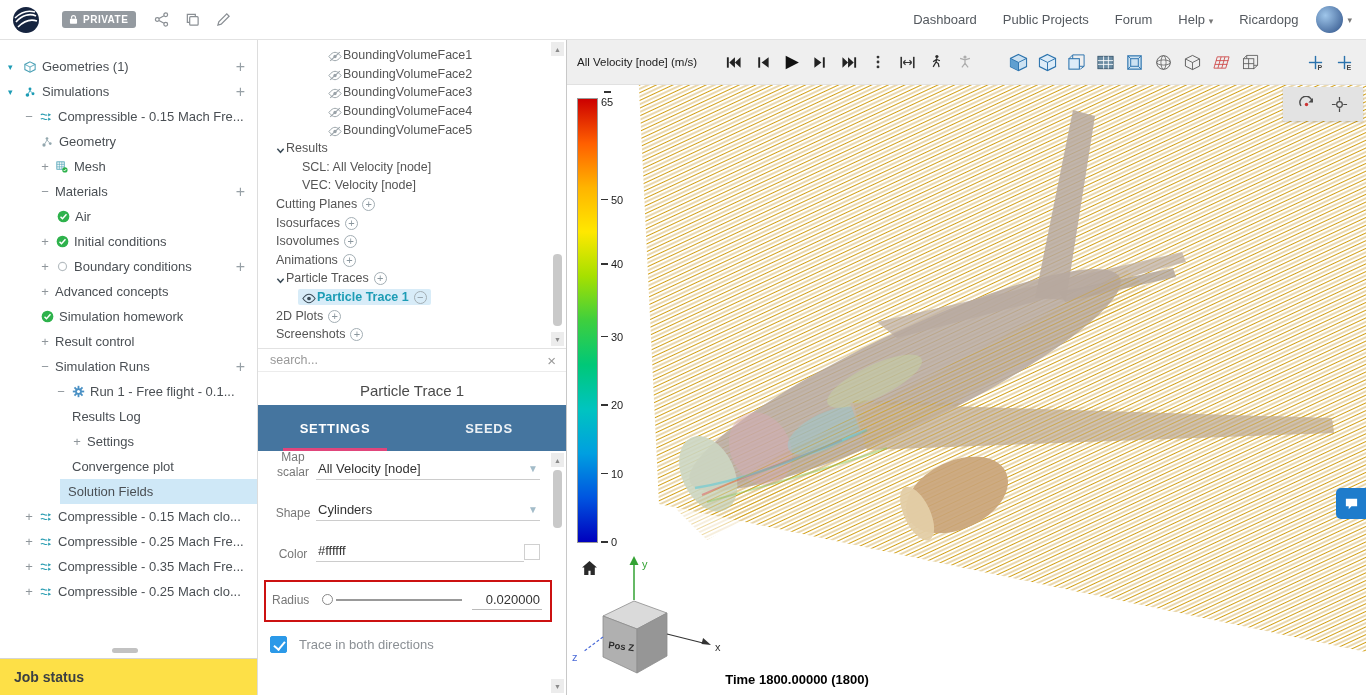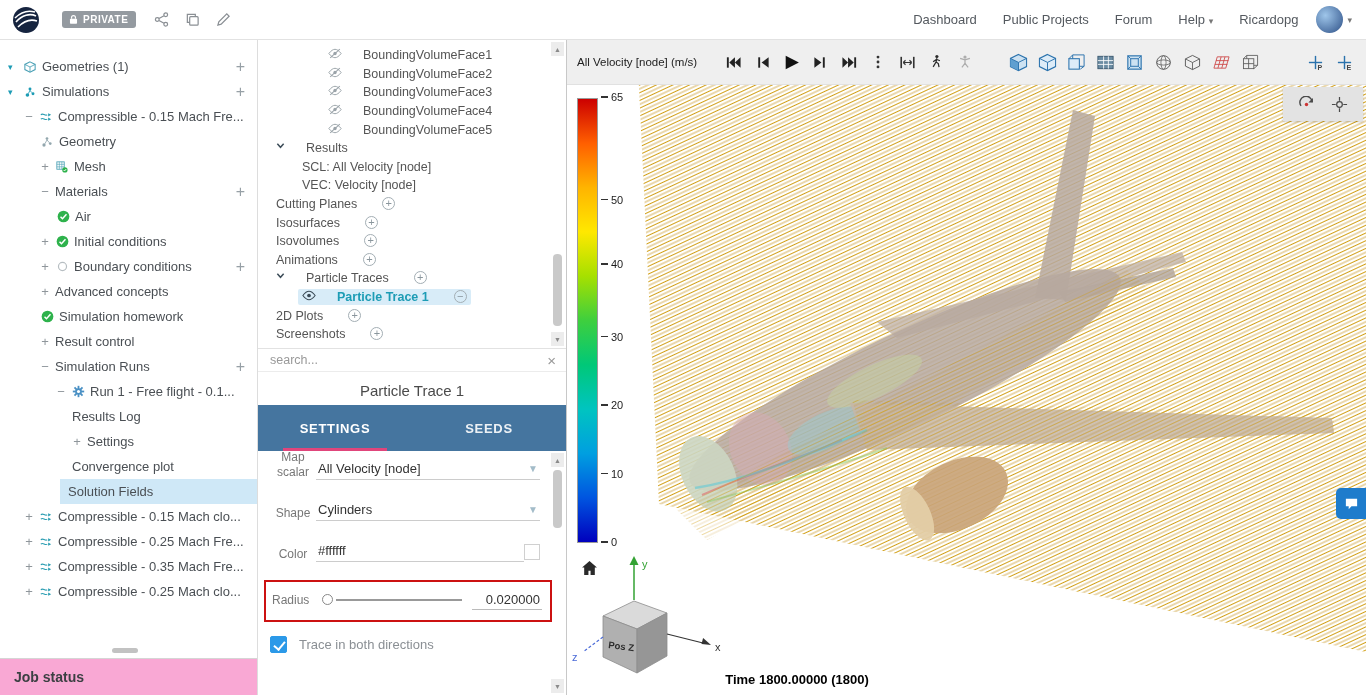--- a/index.html
+++ b/index.html
@@ -27,30 +27,30 @@
   .sidebar{position:absolute;left:0;top:40px;bottom:0;width:258px;background:#fff;border-right:1px solid #ddd;z-index:10;}
   .stree{margin-top:14px;}
   .srow{display:flex;align-items:center;height:25px;padding-right:8px;gap:5px;color:#4a4f54;white-space:nowrap;overflow:hidden;}
   .srow.sel{background:var(--selection-blue);}
   .schev{color:var(--accent-teal);font-size:9px;width:10px;}
   .sexp{color:#8f969b;width:10px;text-align:center;font-size:13px;line-height:1;}
   .sicon{display:flex;width:14px;justify-content:center;}
   .slabel{overflow:hidden;text-overflow:ellipsis;}
   .splus{margin-left:auto;color:#97a0a6;font-size:16px;line-height:1;padding:0 4px;}
   .hscroll{position:absolute;left:112px;bottom:42px;width:26px;height:5px;border-radius:3px;background:#c2c2c2;}
-  .jobstatus{position:absolute;left:0;right:0;bottom:0;height:37px;background:#f9a8d4;border-top:1px solid #d5d5d5;
+  .jobstatus{position:absolute;left:0;right:0;bottom:0;height:37px;background:#fde047;border-top:1px solid #d5d5d5;
              display:flex;align-items:center;padding-left:14px;font-size:14px;font-weight:bold;color:#3c4043;}
 
   
   .middle{position:absolute;left:258px;top:40px;bottom:0;width:309px;background:#fff;border-right:1px solid #c8c8c8;
           display:flex;flex-direction:column;z-index:10;}
   .ptree-wrap{position:relative;height:308px;overflow:hidden;}
   .ptree{padding-top:6px;}
   .prow{display:flex;align-items:center;height:18.6px;font-size:12.5px;color:#555;white-space:nowrap;}
-  .pc{display:inline-flex;align-items:flex-start;gap:21px;padding:1px 4px;border-radius:2px;}
+  .pc{display:inline-flex;align-items:flex-end;gap:1px;padding:1px 4px;border-radius:2px;}
   .pc.psel{background:#d8ecf8;}
   .psel .plabel{color:var(--accent-teal);font-weight:bold;}
   .pchev{display:flex;}
   .picon{display:flex;}
   .pcirc{width:13px;height:13px;border:1px solid #a3aeb4;border-radius:50%;color:#8a969d;font-size:11px;
          line-height:11px;text-align:center;margin-left:4px;}
   .vscroll{position:absolute;top:2px;right:2px;bottom:2px;width:13px;}
   .varrow{position:absolute;left:0;width:13px;height:14px;background:#ececec;color:#8a8a8a;font-size:7px;
           display:flex;align-items:center;justify-content:center;}
   .varrow.up{top:0;} .varrow.down{bottom:0;}
@@ -746,21 +746,21 @@
               <circle cx="9" cy="9" r="3"></circle>
               <path d="M9 1v4M9 13v4M1 9h4M13 9h4"></path>
             </g>
           </svg>
         </span>
       </div>
 
     <div class="legend">
       <div class="legend-bar" style="background: linear-gradient(rgb(204, 0, 0), rgb(255, 95, 0), rgb(255, 180, 0), rgb(255, 232, 0), rgb(166, 224, 0), rgb(62, 207, 62), rgb(0, 200, 120), rgb(0, 196, 192), rgb(0, 159, 224), rgb(0, 85, 224), rgb(0, 0, 189));"></div>
       <div class="legend-ticks">
-          <div class="ltick" style="top: -7px;">
+          <div class="ltick" style="top: -7px; flex-direction: column;">
             <span class="ldash"></span>
             <span>65</span>
           </div>
           <div class="ltick" style="top: 95.6923px;">
             <span class="ldash"></span>
             <span>50</span>
           </div>
           <div class="ltick" style="top: 160px;">
             <span class="ldash"></span>
             <span>40</span>

